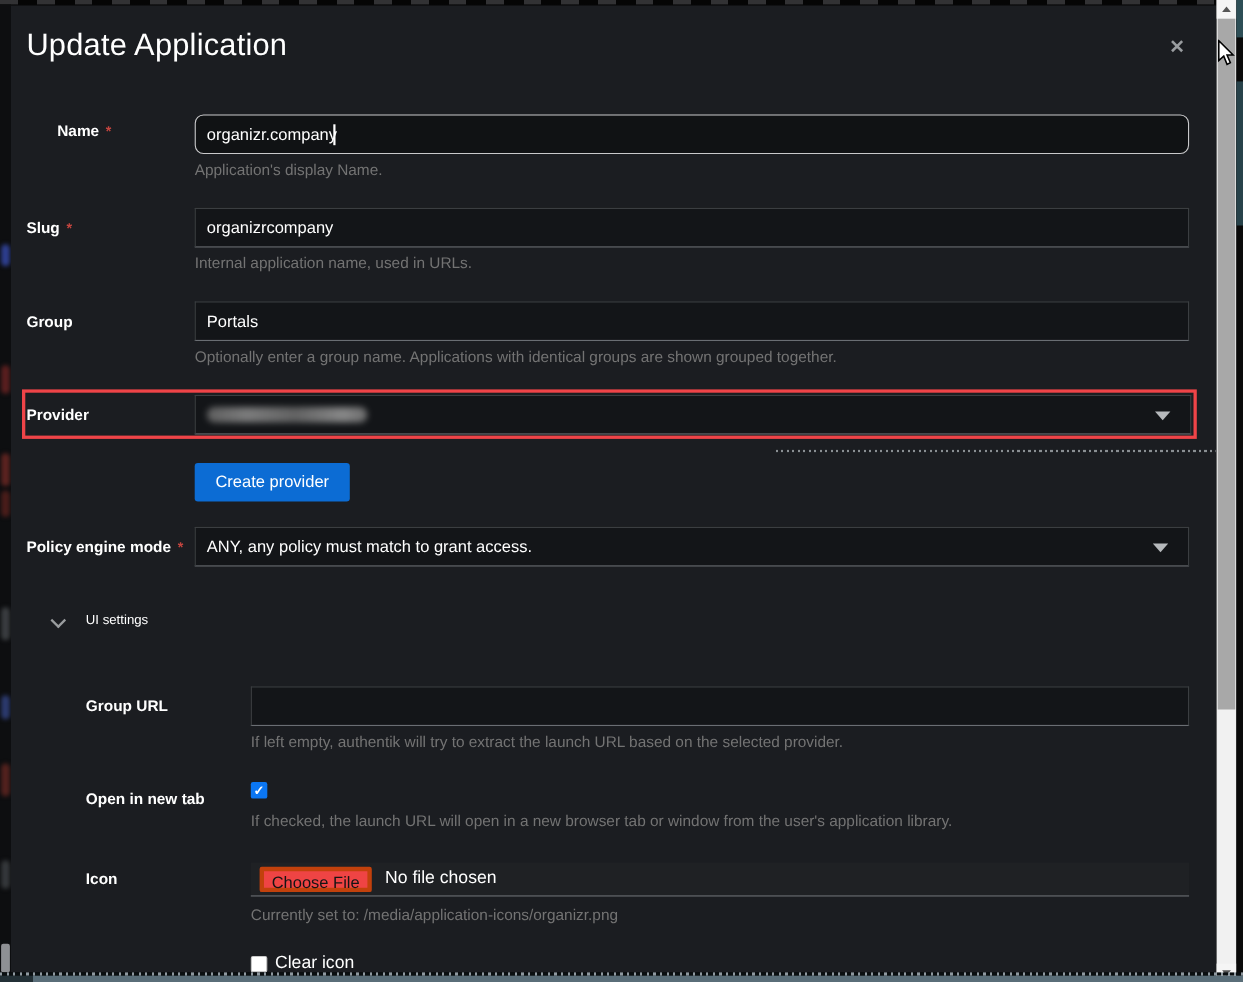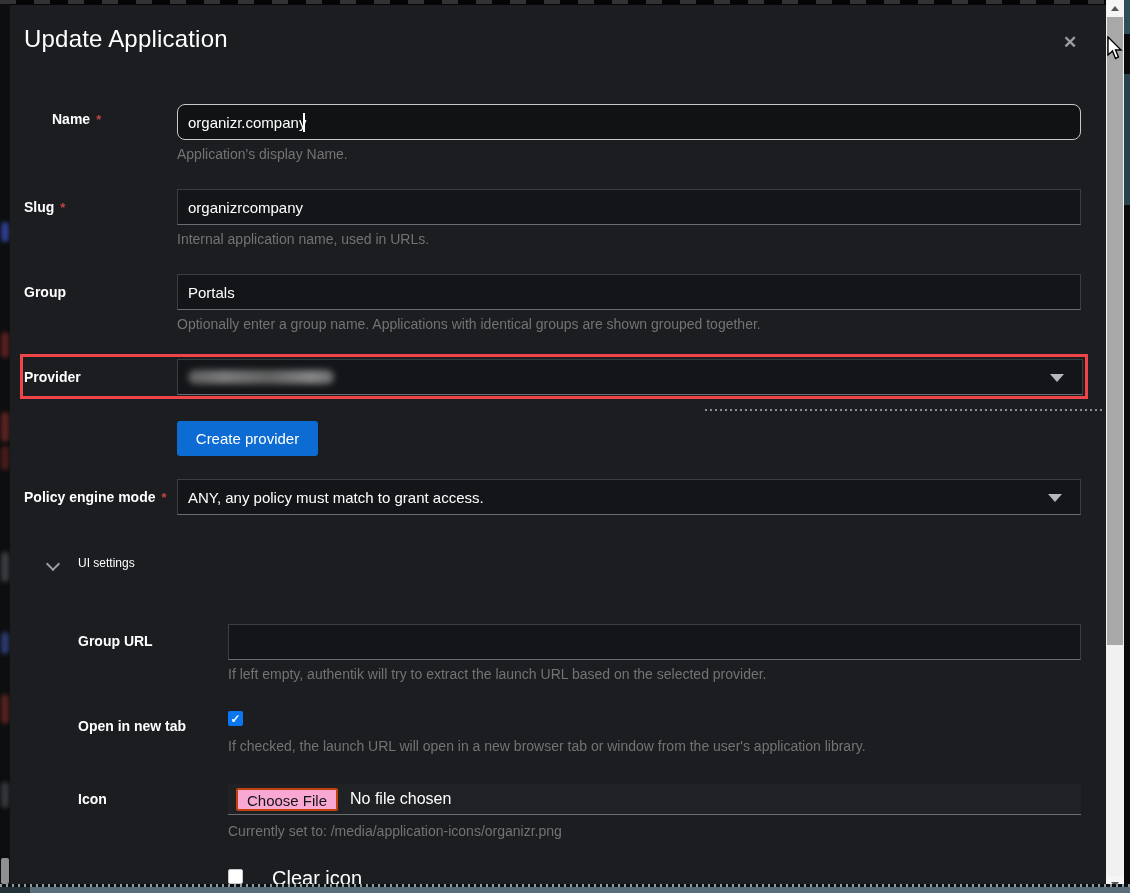--- a/index.html
+++ b/index.html
@@ -14,21 +14,21 @@
     background:repeating-linear-gradient(90deg,#8f99a0 0 2px,#0a0f11 2px 6px); }
   .bottom-strip { position:absolute; left:0; top:887px; width:1130px; height:6px;
     background:linear-gradient(90deg,#233036 0 30px,#5a6e79 30px 100%); }
 
   
   .left-strip { position:absolute; left:0; top:4px; width:10px; height:880px; background:#0d0e10; overflow:hidden; }
   .blob { position:absolute; left:1px; width:8px; border-radius:4px; filter:blur(2px); }
 
   
   .modal { position:absolute; left:10px; top:5px; width:1096px; height:879px; background:#1b1d21; overflow:hidden; }
-  .title { position:absolute; left:14px; top:20px; font-size:24px; font-weight:500; color:#ffffff; letter-spacing:.2px; }
+  .title { position:absolute; left:14px; top:20px; font-size:28px; font-weight:500; color:#ffffff; letter-spacing:.2px; }
   .close { position:absolute; left:1048px; top:25px; width:24px; height:24px; background:none; border:none;
     color:#9a9da0; font-size:17px; font-weight:700; cursor:pointer; font-family:"Liberation Sans",sans-serif; }
 
   .form-label { position:absolute; left:14px; font-size:14px; font-weight:700; color:#ffffff; }
   .form-label.nested { left:68px; }
   .req { color:#c4453f; margin-left:6px; font-size:13px; }
   .help { position:absolute; left:167px; font-size:14px; color:#737373; }
   .help.nested { left:218px; }
 
   .ti { position:absolute; left:167px; width:904px; height:36px; background:#131518;
@@ -59,21 +59,21 @@
   .section-label { position:absolute; left:68px; top:551px; font-size:12px; color:#fff; }
 
   .checkbox { position:absolute; width:15px; height:15px; border-radius:2px; cursor:pointer;
     display:flex; align-items:center; justify-content:center; }
   .checkbox.checked { background:#0b76f2; color:#fff; font-size:12px; font-weight:700; }
   .checkbox.unchecked { background:#ffffff; border:1px solid #c8c8c8; }
 
   .filebar { position:absolute; left:218px; top:779px; width:853px; height:31px; background:#1f2124;
     border-bottom:1px solid #6a6e73; display:flex; align-items:center; cursor:pointer; }
   .filebtn { display:inline-block; margin-left:8px; width:102px; height:23px; line-height:21px; text-align:center;
-    background:#f9a8d4; border:2px solid #c2410c; border-radius:2px; color:#141414; font-size:15px; }
+    background:#ef4444; border:4px solid #c2410c; border-radius:2px; color:#141414; font-size:15px; }
   .filestatus { margin-left:12px; color:#fff; font-size:16px; }
 
   
   .scrollbar { position:absolute; left:1106px; top:0; width:18px; height:893px; background:#f1f1f1; }
   .sb-btn { position:absolute; left:0; width:18px; height:17px; background:#f5f5f5; display:flex; align-items:center; justify-content:center; }
   .sb-up { top:0; } .sb-down { bottom:0; }
   .tri-up { width:0; height:0; border-left:4px solid transparent; border-right:4px solid transparent; border-bottom:5px solid #565656; }
   .tri-down { width:0; height:0; border-left:4px solid transparent; border-right:4px solid transparent; border-top:5px solid #565656; }
   .sb-thumb { position:absolute; left:1px; top:17px; width:16px; height:628px; background:#a8a8a8; }
 
@@ -166,21 +166,21 @@
     <div class="form-label nested" style="top:786px;">
       <span>Icon</span>
     </div>
     <div class="filebar">
       <span class="filebtn">Choose File</span>
       <span class="filestatus">No file chosen</span>
     </div>
     <div class="help nested" style="top:818px;">Currently set to: /media/application-icons/organizr.png</div>
 
     <div class="checkbox unchecked" style="left:218px;top:864px;"></div>
-    <div class="form-label nested" style="left:240px;top:862px;font-weight:400;font-size:20px;margin-left:22px;">Clear icon</div>
+    <div class="form-label nested" style="left:240px;top:862px;font-weight:400;font-size:16px;">Clear icon</div>
 
   </div>
 
   <div class="scrollbar">
     <div class="sb-btn sb-up">
         <div class="tri-up"></div>
       </div>
     <div class="sb-thumb"></div>
     <div class="sb-btn sb-down">
         <div class="tri-down"></div>

